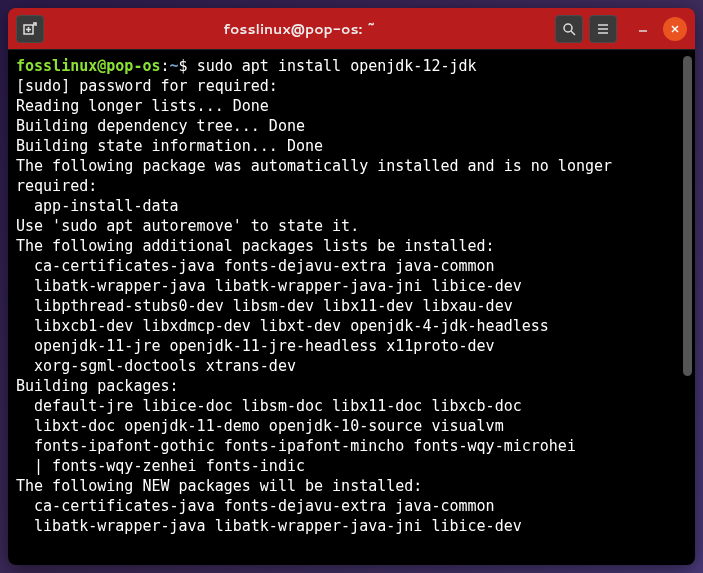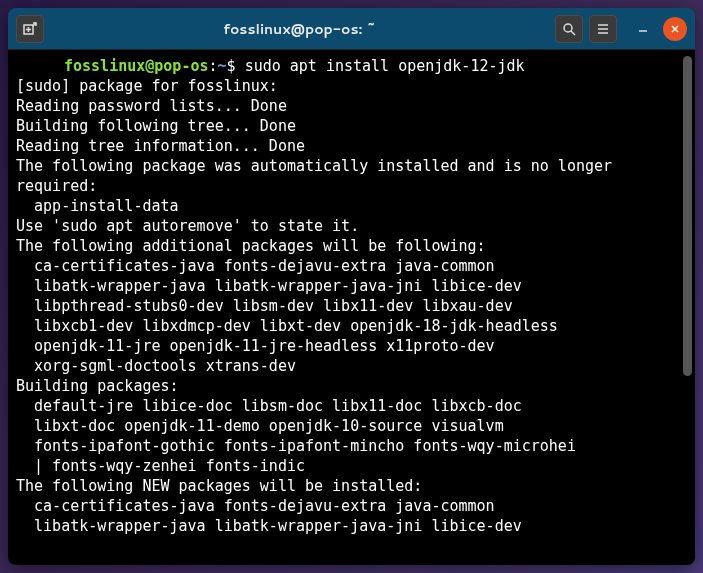--- a/index.html
+++ b/index.html
@@ -20,21 +20,21 @@
       height: 100%;
       background: #333333;
       border-radius: 8px;
       overflow: hidden;
       display: flex;
       flex-direction: column;
       box-shadow: 0 4px 20px rgba(0,0,0,0.5);
     }
     .titlebar {
       height: 42px;
-      background: #0c4a6e;
+      background: #b91c1c;
       display: flex;
       align-items: center;
       padding: 0 8px;
       border-bottom: 1px solid #222;
     }
     .titlebar-left {
       display: flex;
       align-items: center;
     }
     .titlebar-title {
@@ -90,21 +90,20 @@
     .terminal-content {
       color: #ffffff;
       font-size: 15px;
       line-height: 20px;
       white-space: pre-wrap;
       word-break: break-word;
     }
     .prompt-user {
       color: #8ae234;
       font-weight: bold;
-      margin-left: 48px;
     }
     .prompt-path {
       color: #729fcf;
       font-weight: bold;
     }
     .prompt-sep {
       color: #ffffff;
     }
     .scrollbar {
       position: absolute;
@@ -160,32 +159,32 @@
           <svg width="10" height="10" viewBox="0 0 10 10">
             <line x1="2" y1="2" x2="8" y2="8" stroke="#fff" stroke-width="1.5"></line>
             <line x1="8" y1="2" x2="2" y2="8" stroke="#fff" stroke-width="1.5"></line>
           </svg>
         </div>
       </div>
     </div>
   </div>
   <div class="terminal-body">
     <div class="terminal-content"><span class="prompt-user">fosslinux@pop-os</span><span class="prompt-sep">:</span><span class="prompt-path">~</span><span class="prompt-sep">$ </span><span>sudo apt install openjdk-12-jdk</span>
-<span>[sudo] package for fosslinux: </span>
-<span>Reading password lists... Done</span>
-<span>Building following tree... Done</span>
-<span>Reading tree information... Done</span>
+<span>[sudo] password for required: </span>
+<span>Reading longer lists... Done</span>
+<span>Building dependency tree... Done</span>
+<span>Building state information... Done</span>
 <span>The following package was automatically installed and is no longer required:</span>
 <span>  app-install-data</span>
 <span>Use 'sudo apt autoremove' to state it.</span>
-<span>The following additional packages will be following:</span>
+<span>The following additional packages lists be installed:</span>
 <span>  ca-certificates-java fonts-dejavu-extra java-common</span>
 <span>  libatk-wrapper-java libatk-wrapper-java-jni libice-dev</span>
 <span>  libpthread-stubs0-dev libsm-dev libx11-dev libxau-dev</span>
-<span>  libxcb1-dev libxdmcp-dev libxt-dev openjdk-18-jdk-headless</span>
+<span>  libxcb1-dev libxdmcp-dev libxt-dev openjdk-4-jdk-headless</span>
 <span>  openjdk-11-jre openjdk-11-jre-headless x11proto-dev</span>
 <span>  xorg-sgml-doctools xtrans-dev</span>
 <span>Building packages:</span>
 <span>  default-jre libice-doc libsm-doc libx11-doc libxcb-doc</span>
 <span>  libxt-doc openjdk-11-demo openjdk-10-source visualvm</span>
 <span>  fonts-ipafont-gothic fonts-ipafont-mincho fonts-wqy-microhei</span>
 <span>  | fonts-wqy-zenhei fonts-indic</span>
 <span>The following NEW packages will be installed:</span>
 <span>  ca-certificates-java fonts-dejavu-extra java-common</span>
 <span>  libatk-wrapper-java libatk-wrapper-java-jni libice-dev</span></div>

